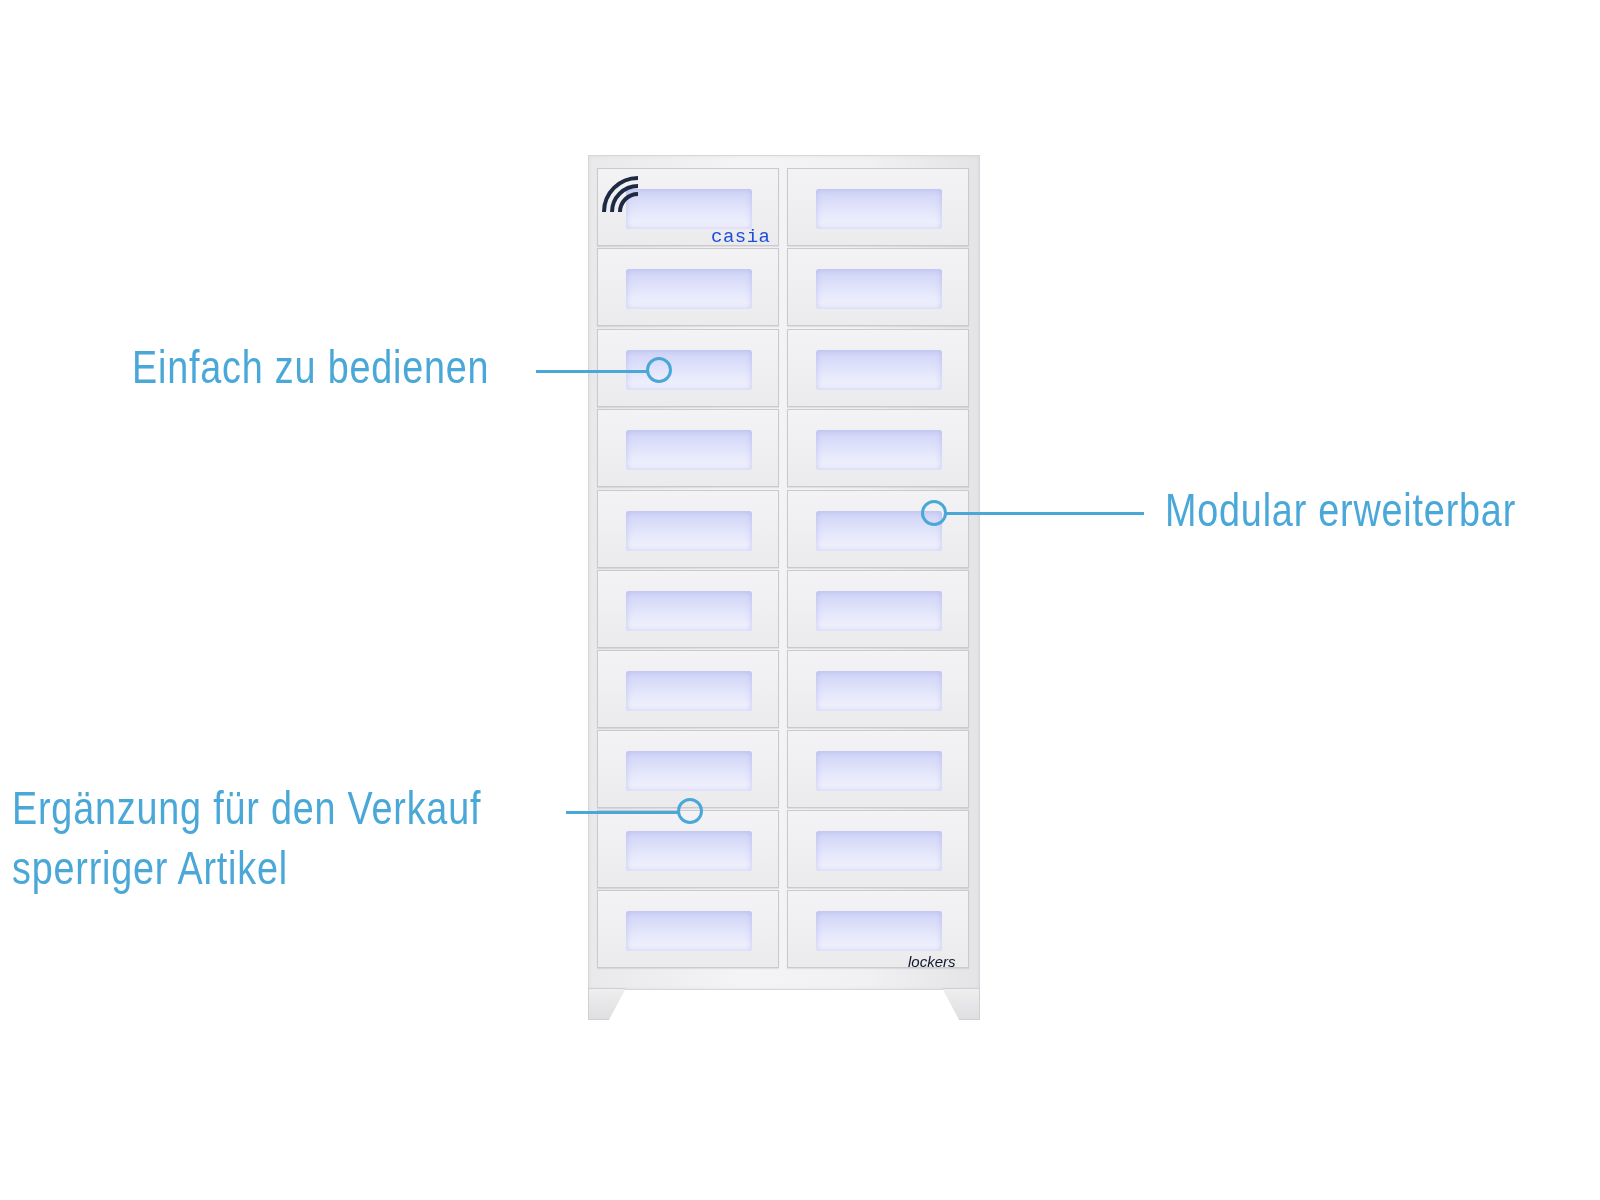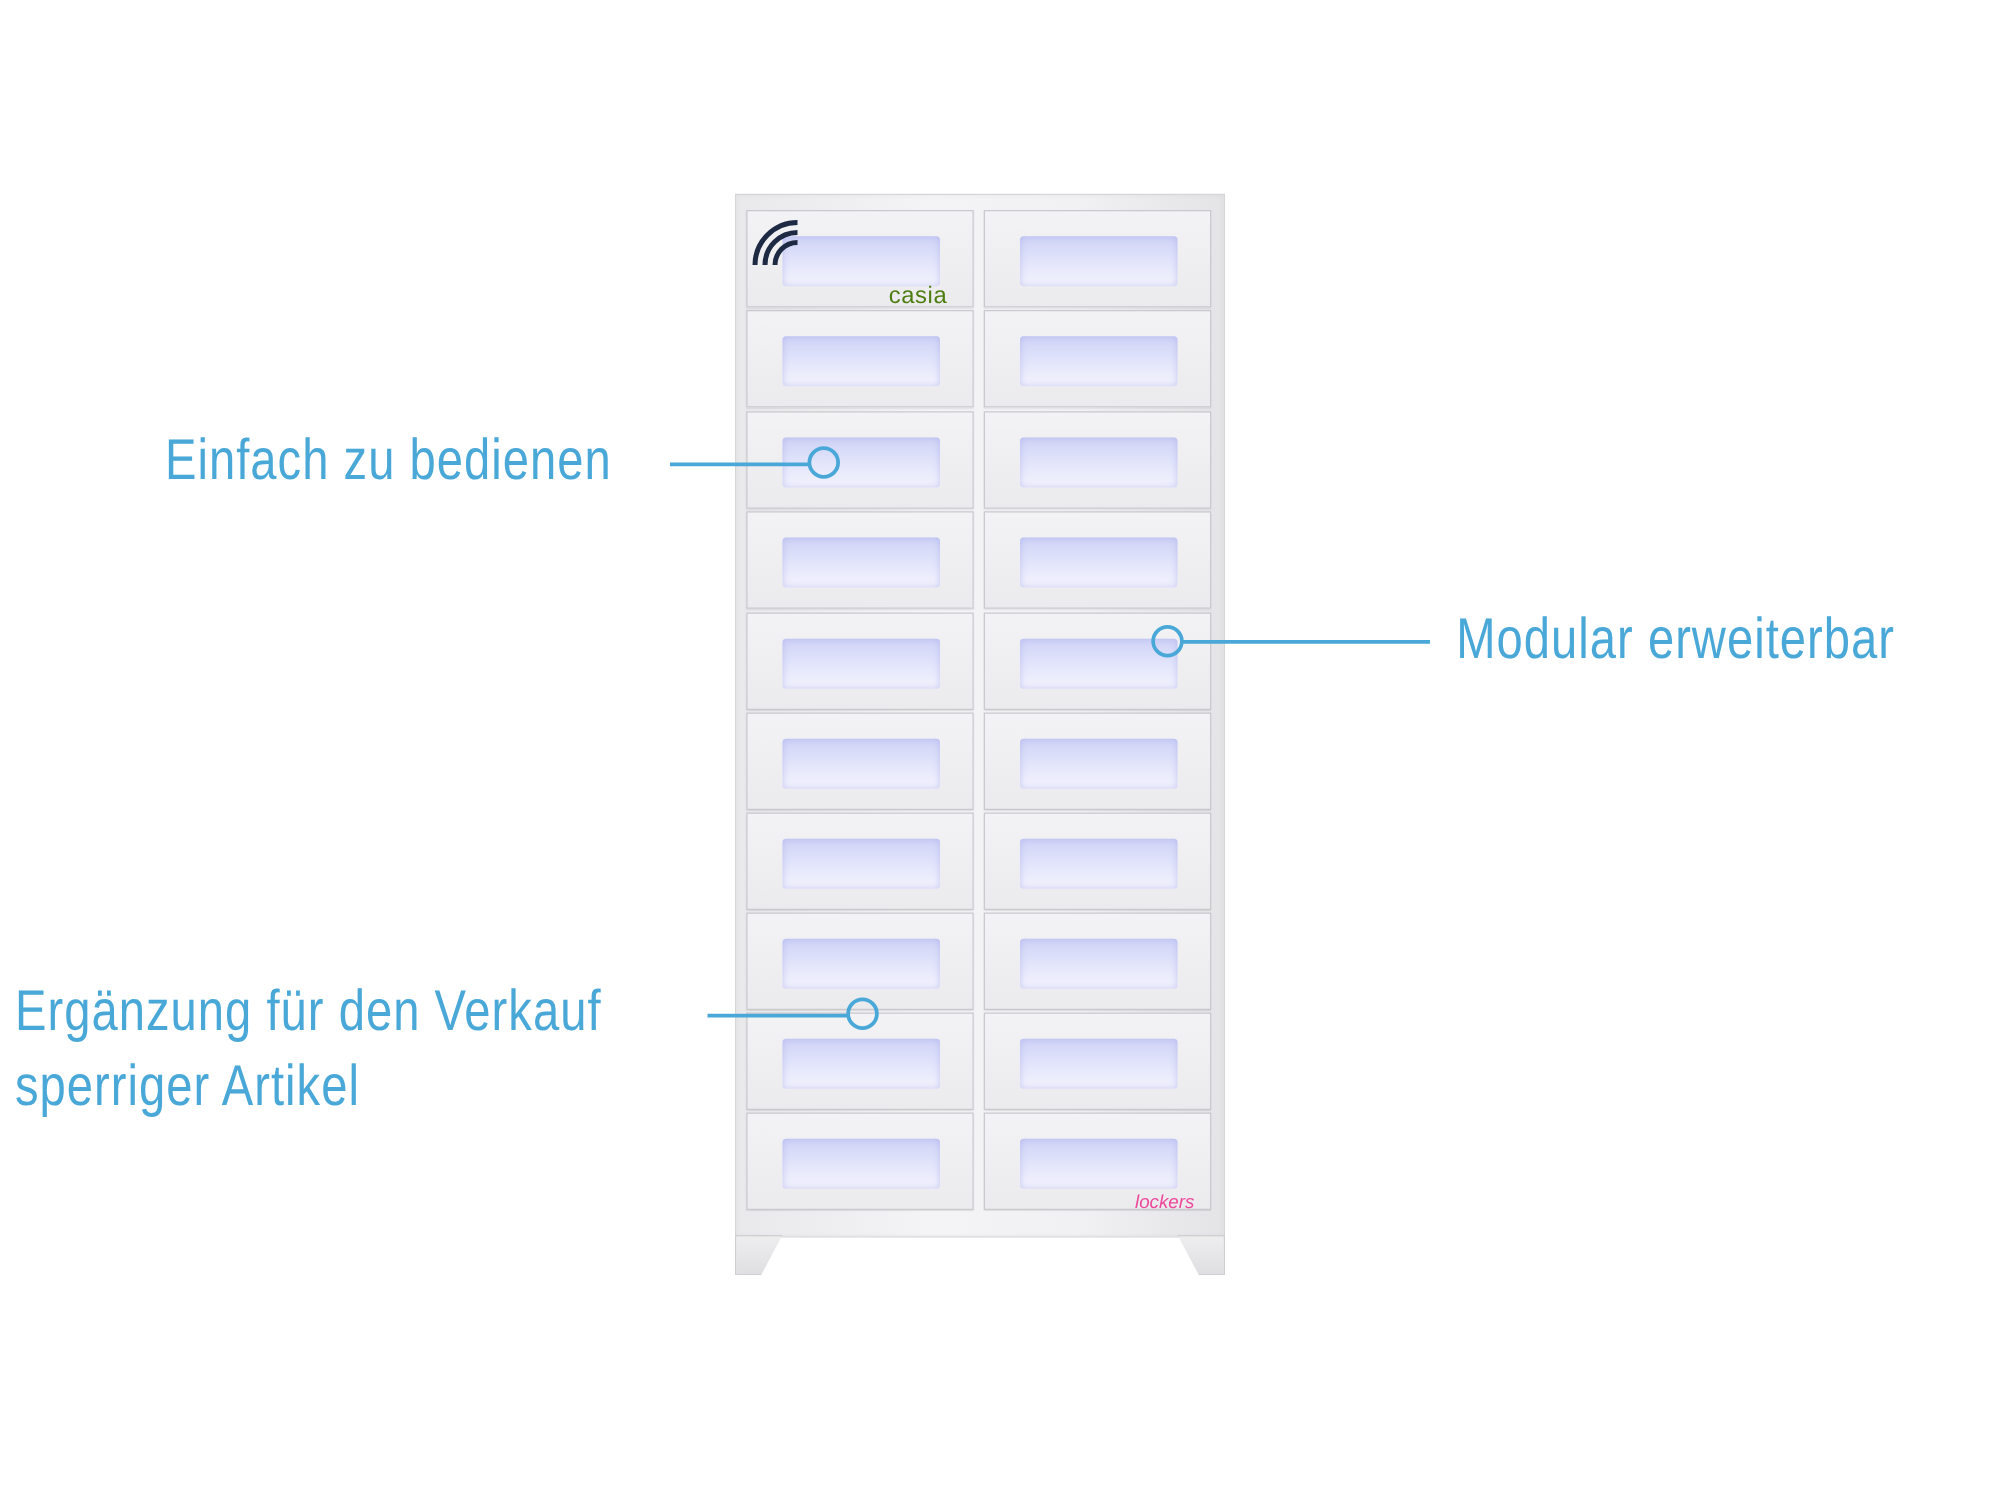--- a/index.html
+++ b/index.html
@@ -39,27 +39,27 @@
       background: linear-gradient(180deg, #eeeeef, #dfdfe2);
       border: 1px solid #cfcfd4; box-sizing: border-box;
     }
     .leg-left { left: 588px; clip-path: polygon(0 0, 100% 0, 55% 100%, 0 100%); }
     .leg-right { left: 942px; clip-path: polygon(0 0, 100% 0, 100% 100%, 45% 100%); }
     .brand-logo {
       position: absolute; left: 598px; top: 172px; width: 48px; height: 48px;
     }
     .brand-name {
       position: absolute; left: 711px; top: 226px;
-      font-family: Liberation Sans, sans-serif; font-size: 19px; letter-spacing: 0.5px;
-      color: #4d7c0f;
+      font-family: Liberation Mono, monospace; font-size: 19px; letter-spacing: 0.5px;
+      color: #1d4ed8;
     }
     .brand-sub {
       position: absolute; left: 908px; top: 953px;
       font-family: "Liberation Sans", sans-serif; font-style: italic;
-      font-size: 15px; color: #ec4899;
+      font-size: 15px; color: #0f172a;
     }
     .annotation {
       position: absolute; color: #4aa8d8;
       font-family: "Liberation Sans Narrow", "Liberation Sans", sans-serif;
       font-weight: 300; letter-spacing: 1px;
       transform: scaleX(0.82); transform-origin: left center;
     }
     .ann-1 { left: 132px; top: 340px; font-size: 46px; }
     .ann-2 { left: 1165px; top: 483px; font-size: 46px; }
     .ann-3 { left: 12px; top: 778px; font-size: 46px; line-height: 60px; }

